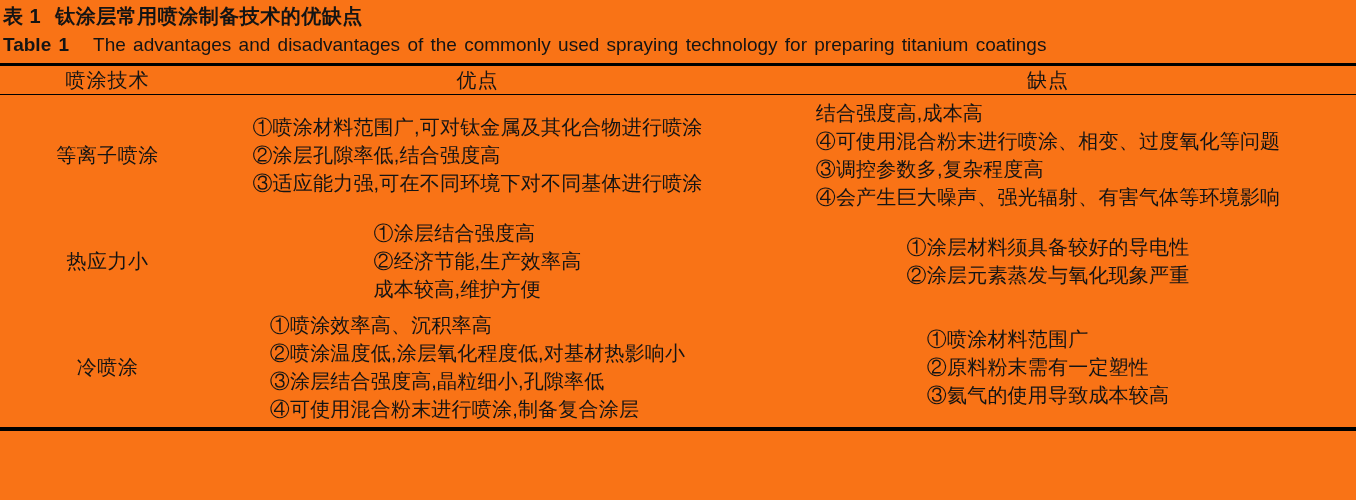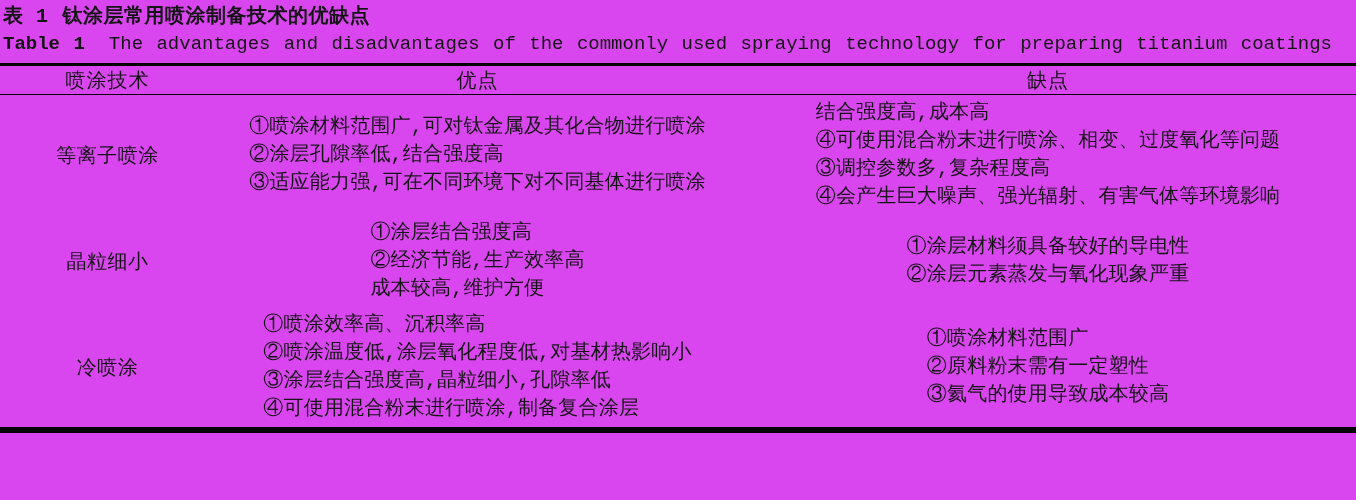--- a/index.html
+++ b/index.html
@@ -1,23 +1,23 @@
 <!DOCTYPE html>
 <html><head>
 <meta charset="utf-8">
 <style>
   * { margin: 0; padding: 0; box-sizing: border-box; }
   html, body { background: #ffffff; }
   .page {
     position: relative;
     width: 1356px;
     height: 500px;
-    background: #d946ef;
+    background: #f97316;
     color: #141414;
-    font-family: Liberation Mono, monospace;
+    font-family: Liberation Sans, sans-serif;
     overflow: hidden;
   }
   .titles { padding: 3px 2px 0 3px; }
   .title-zh {
     font-size: 20px;
     font-weight: bold;
     line-height: 27px;
     letter-spacing: 0.5px;
   }
   .title-zh .t-label { margin-right: 14px; }
@@ -28,21 +28,21 @@
     word-spacing: 2px;
   }
   .title-en .t-label { font-weight: bold; margin-right: 24px; }
 
   table.spray-table {
     width: 1356px;
     margin-top: 5px;
     border-collapse: collapse;
     table-layout: fixed;
     border-top: 3px solid #000;
-    border-bottom: 6px solid #000000;
+    border-bottom: 4px solid #000000;
   }
   .spray-table thead th {
     font-size: 20px;
     font-weight: normal;
     height: 30px;
     text-align: center;
     vertical-align: middle;
     border-bottom: 1.5px solid #000;
     letter-spacing: 1px;
   }
@@ -105,21 +105,21 @@
             <div>结合强度高,成本高</div>
             <div>④可使用混合粉末进行喷涂、相变、过度氧化等问题</div>
             <div>③调控参数多,复杂程度高</div>
             <div>④会产生巨大噪声、强光辐射、有害气体等环境影响</div>
           </div>
         </td>
       </tr>
 
 
       <tr>
-        <td class="tech-cell">晶粒细小</td>
+        <td class="tech-cell">热应力小</td>
         <td class="adv-cell">
           <div class="cell-block">
             <div>①涂层结合强度高</div>
             <div>②经济节能,生产效率高</div>
             <div>成本较高,维护方便</div>
           </div>
         </td>
         <td class="dis-cell">
           <div class="cell-block">
             <div>①涂层材料须具备较好的导电性</div>

